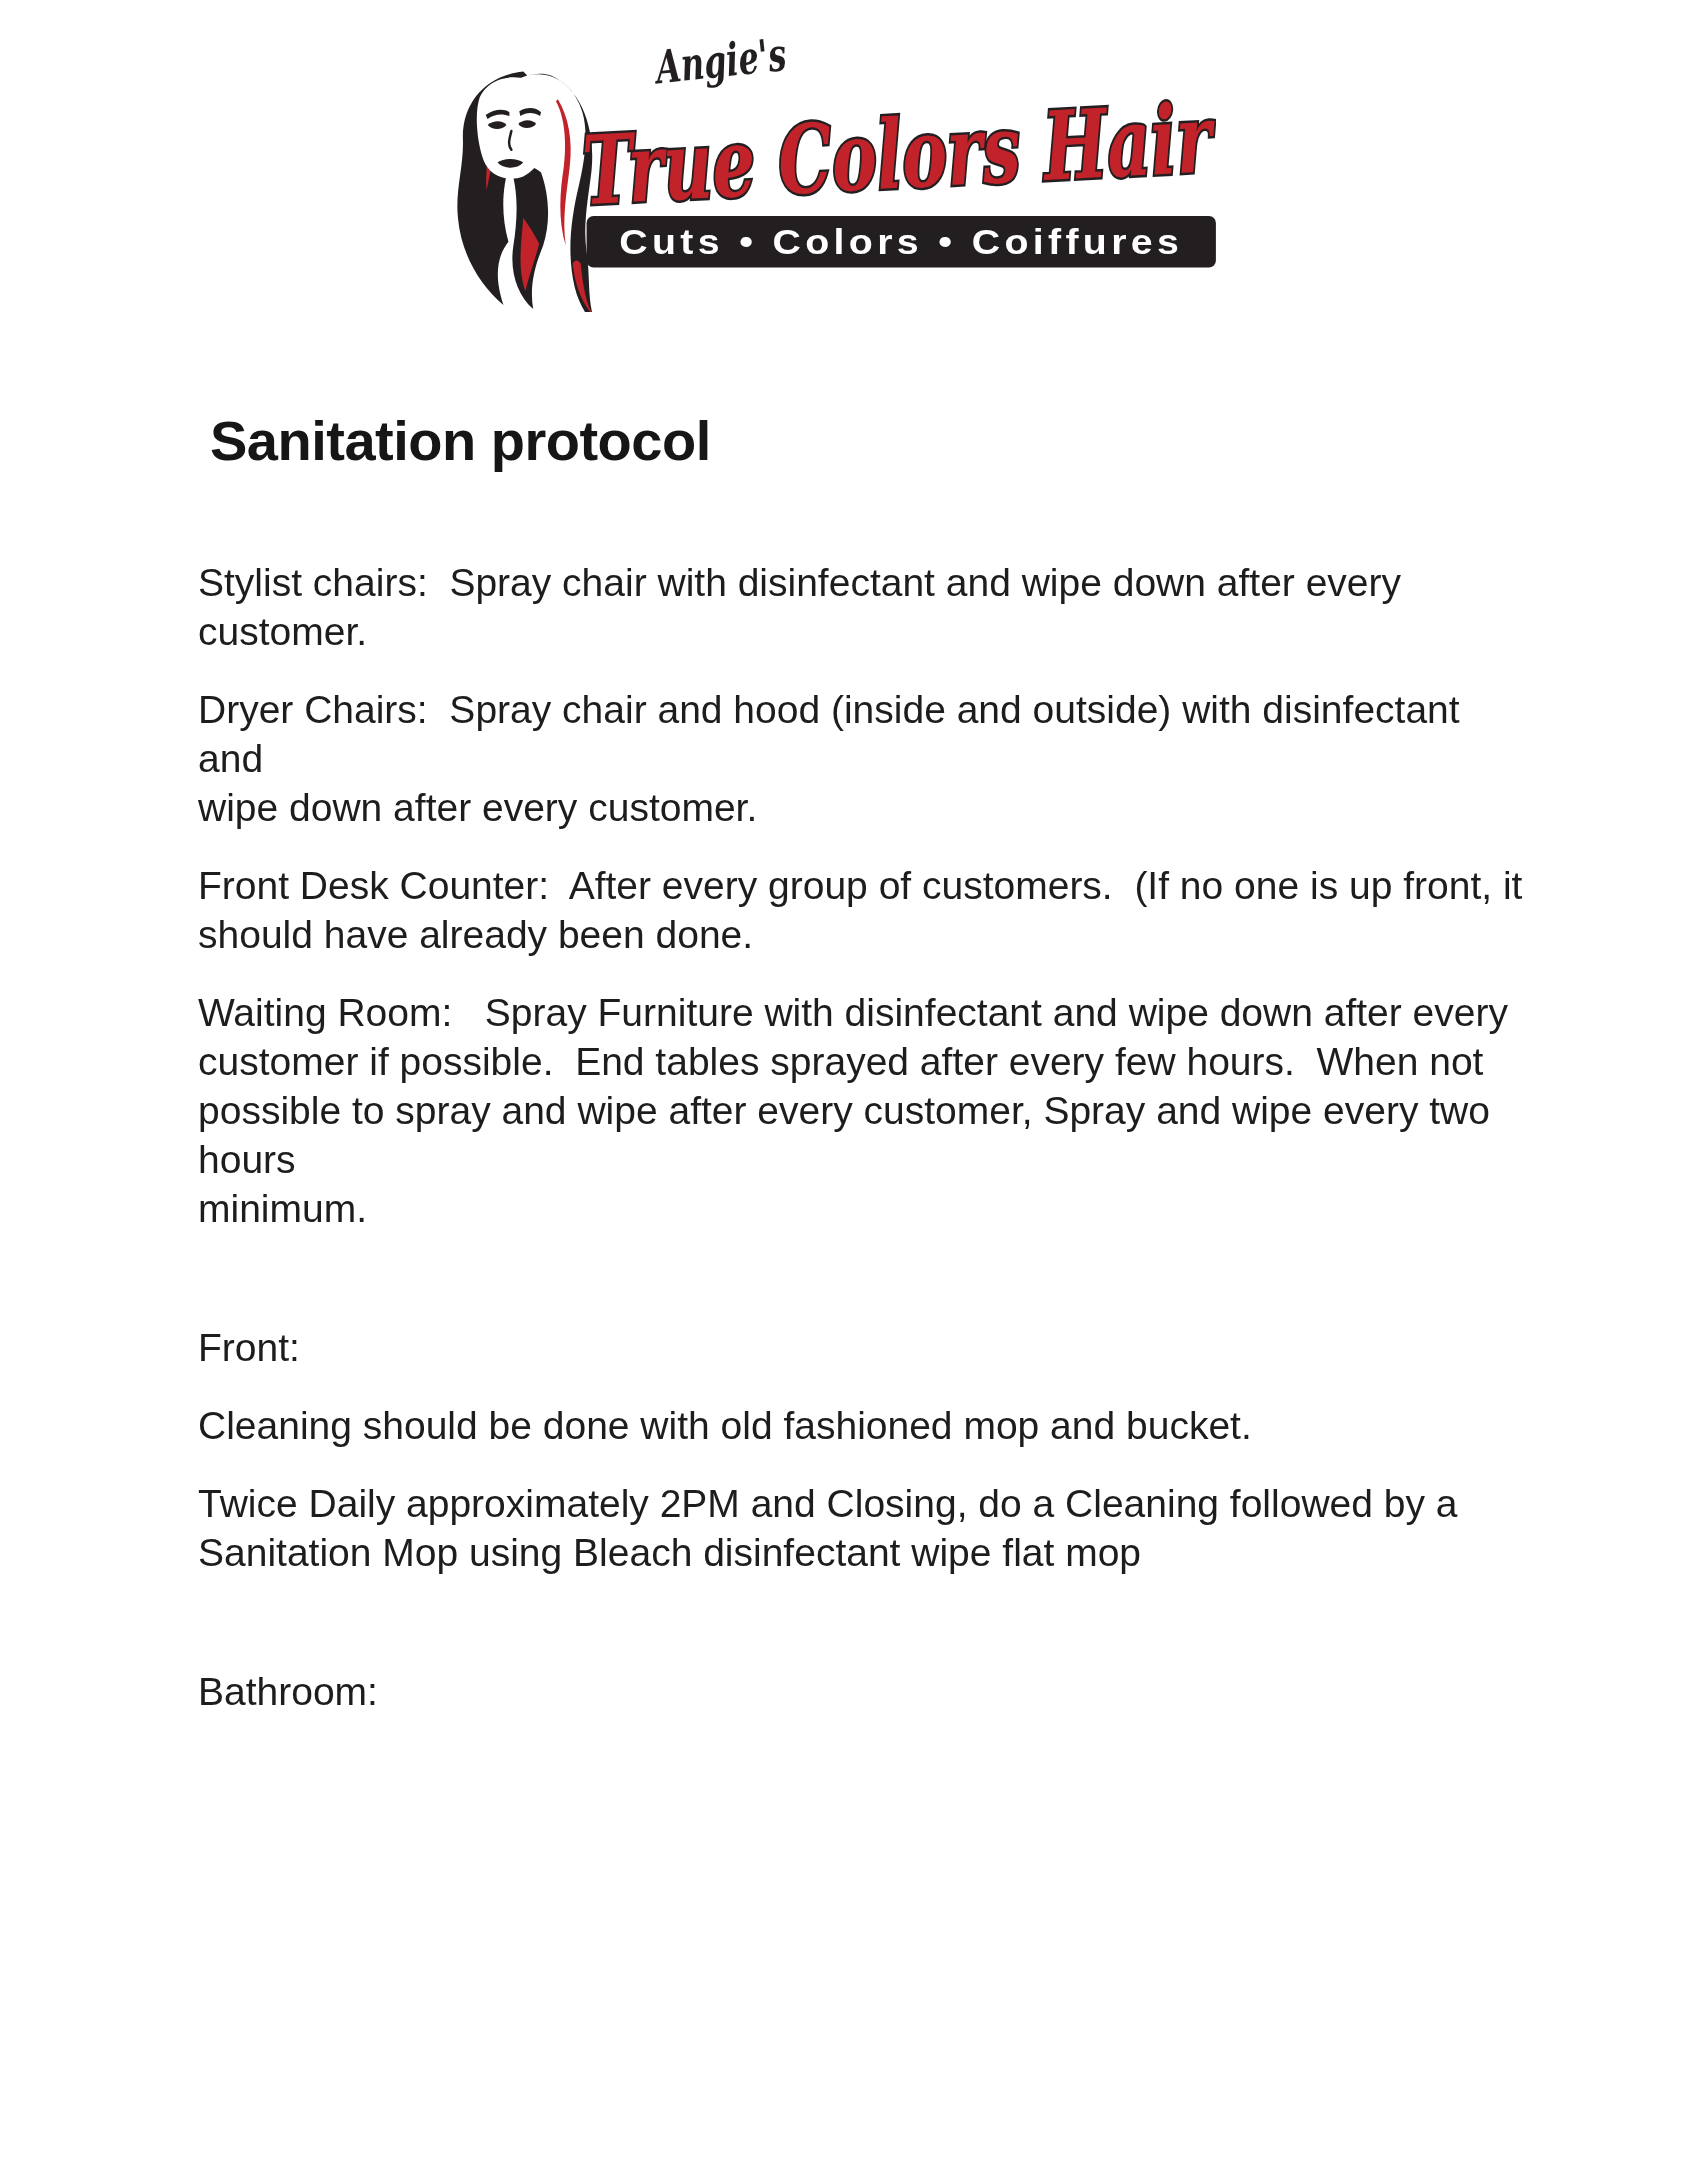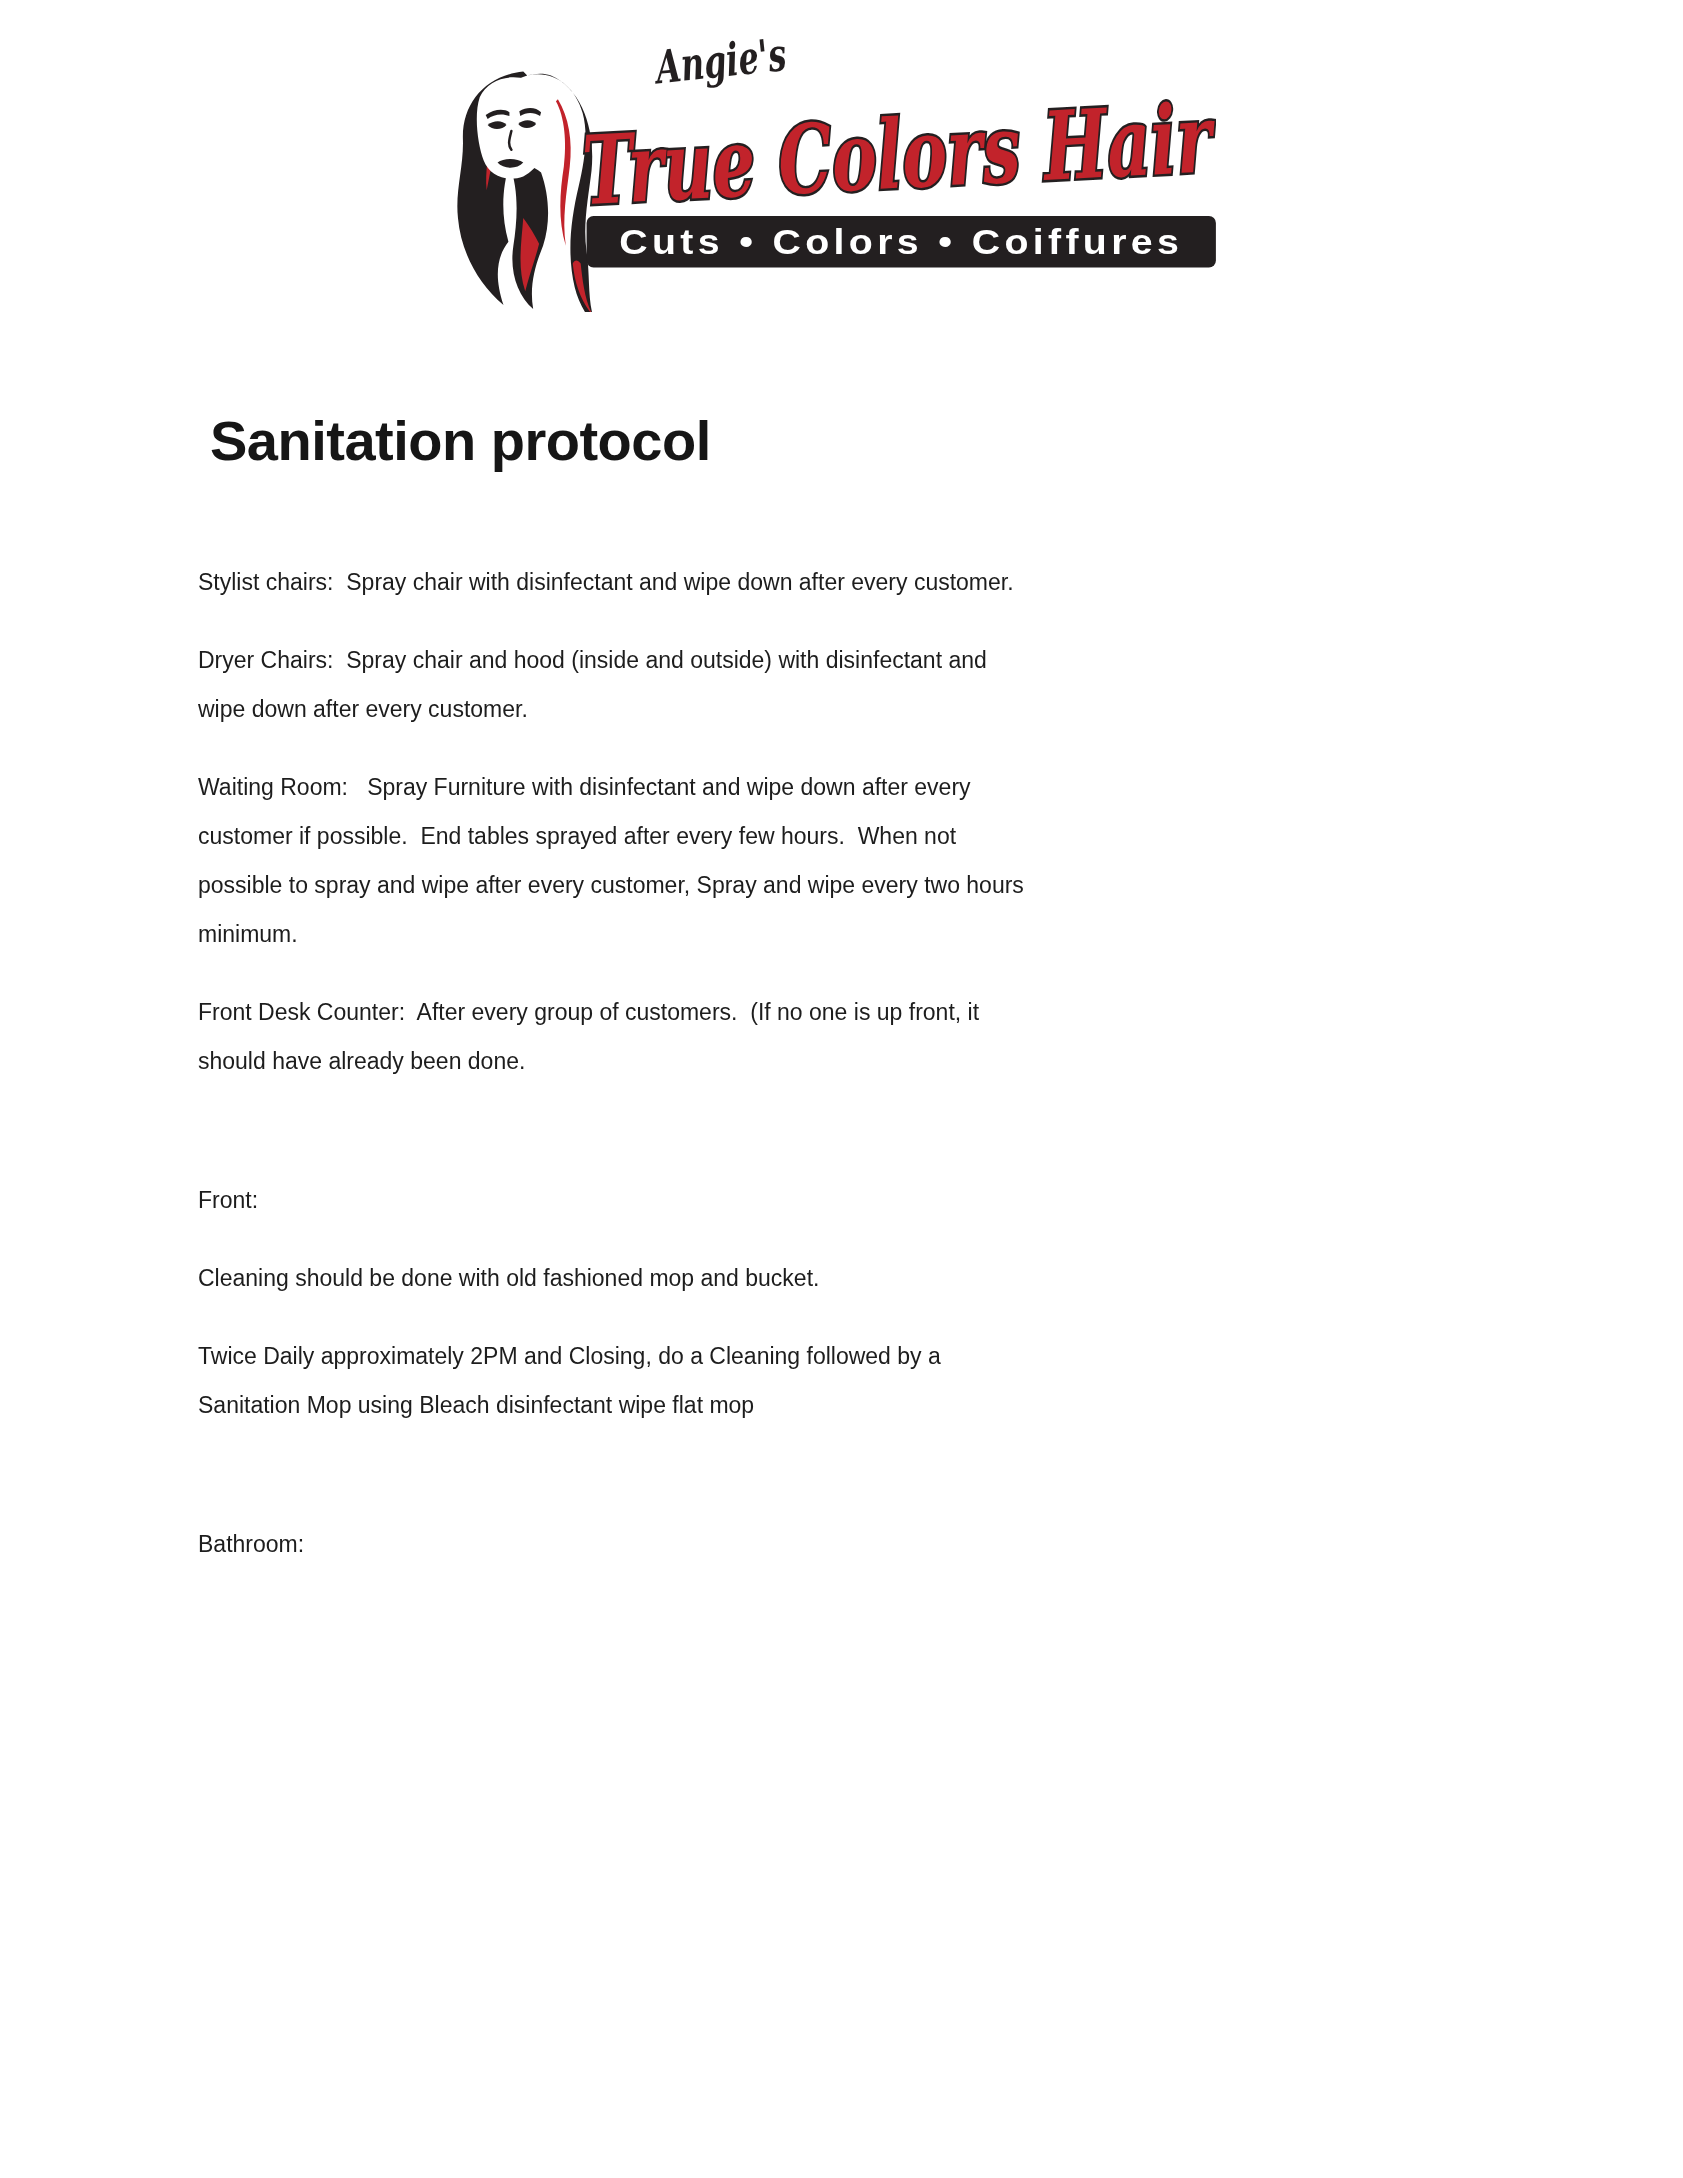--- a/index.html
+++ b/index.html
@@ -29,21 +29,21 @@
     letter-spacing: -0.5px;
   }
   .content {
     position: absolute;
     left: 198px;
     top: 558px;
     width: 1327px;
   }
   .content p {
     margin: 0 0 29px 0;
-    font-size: 23px;
+    font-size: 39px;
     line-height: 49px;
     color: #1d1d1d;
     white-space: pre-wrap;
   }
   .blank-line { height: 61px; }
 </style>
 </head>
 <body>
 
 <div class="page">
@@ -92,26 +92,26 @@
     <rect x="144" y="188" width="636" height="52" rx="7" fill="#231f20"></rect>
     <text x="462" y="226" font-family="Liberation Sans, sans-serif" font-weight="600" font-size="36" fill="#ffffff" text-anchor="middle" letter-spacing="4" textLength="570" lengthAdjust="spacingAndGlyphs">Cuts • Colors • Coiffures</text>
   </svg>
 
   <h1 class="doc-title">Sanitation protocol</h1>
 
   <div class="content">
     <p>Stylist chairs:  Spray chair with disinfectant and wipe down after every customer.</p>
     <p>Dryer Chairs:  Spray chair and hood (inside and outside) with disinfectant and
 wipe down after every customer.</p>
+    <p>Front Desk Counter:  After every group of customers.  (If no one is up front, it
+should have already been done.</p>
     <p>Waiting Room:   Spray Furniture with disinfectant and wipe down after every
 customer if possible.  End tables sprayed after every few hours.  When not
 possible to spray and wipe after every customer, Spray and wipe every two hours
 minimum.</p>
-    <p>Front Desk Counter:  After every group of customers.  (If no one is up front, it
-should have already been done.</p>
     <div class="blank-line"></div>
     <p>Front:</p>
     <p>Cleaning should be done with old fashioned mop and bucket.</p>
     <p>Twice Daily approximately 2PM and Closing, do a Cleaning followed by a
 Sanitation Mop using Bleach disinfectant wipe flat mop</p>
     <div class="blank-line"></div>
     <p>Bathroom:</p>
   </div>
 
 </div>

